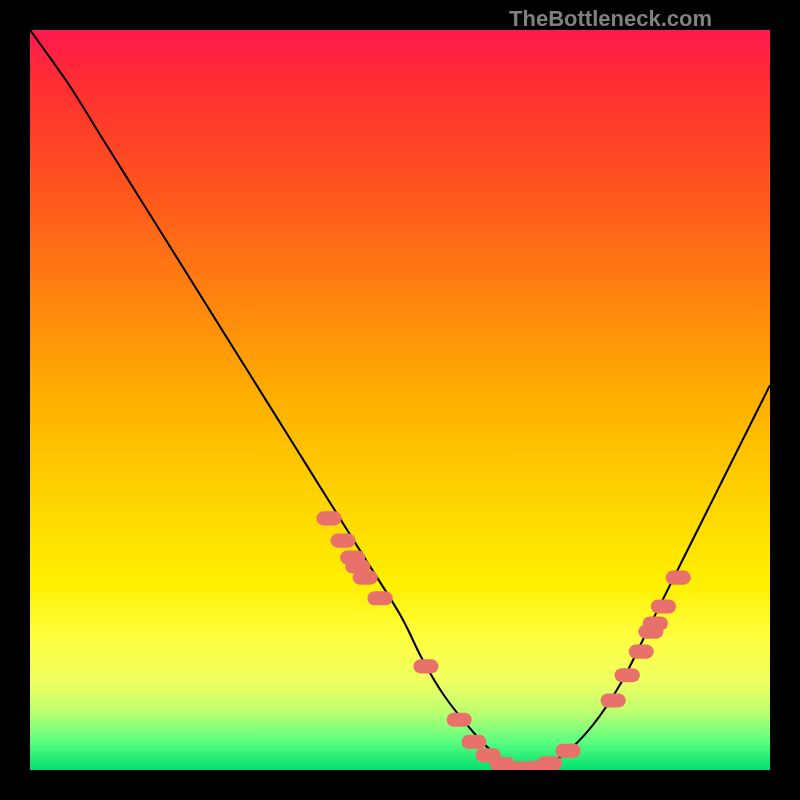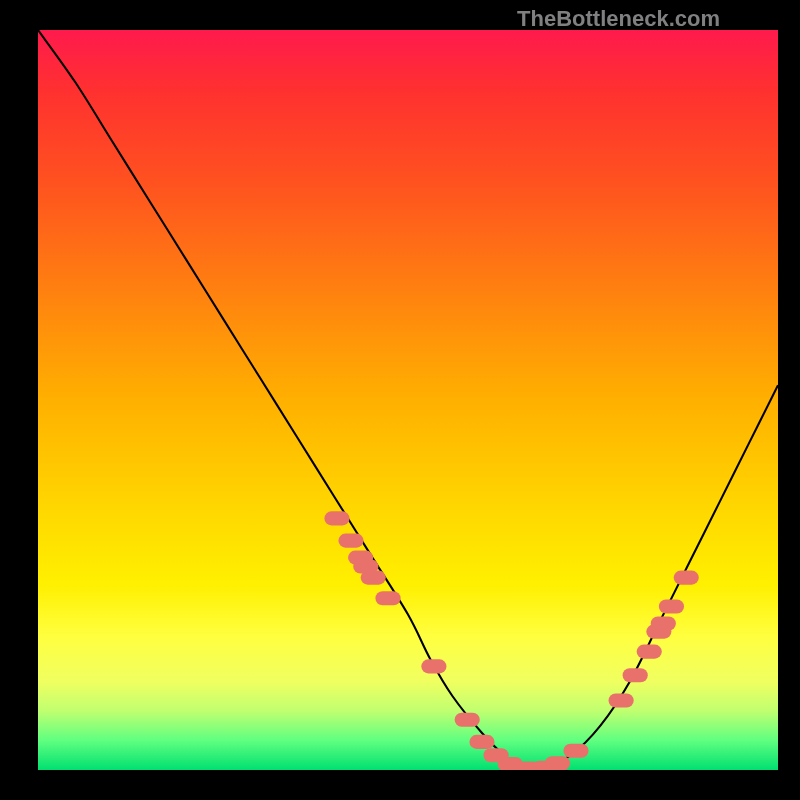--- a/index.html
+++ b/index.html
@@ -9,21 +9,20 @@
     width: 800px;
     height: 800px;
     overflow: hidden;
     font-family: Arial, sans-serif;
   }
   .container {
     width: 724px;
     height: 800px;
     position: relative;
     background: #000;
-    margin-left: 8px;
   }
   .watermark {
     position: absolute;
     top: 6px;
     right: 12px;
     color: #808080;
     font-size: 22px;
     font-weight: bold;
     z-index: 10;
   }

